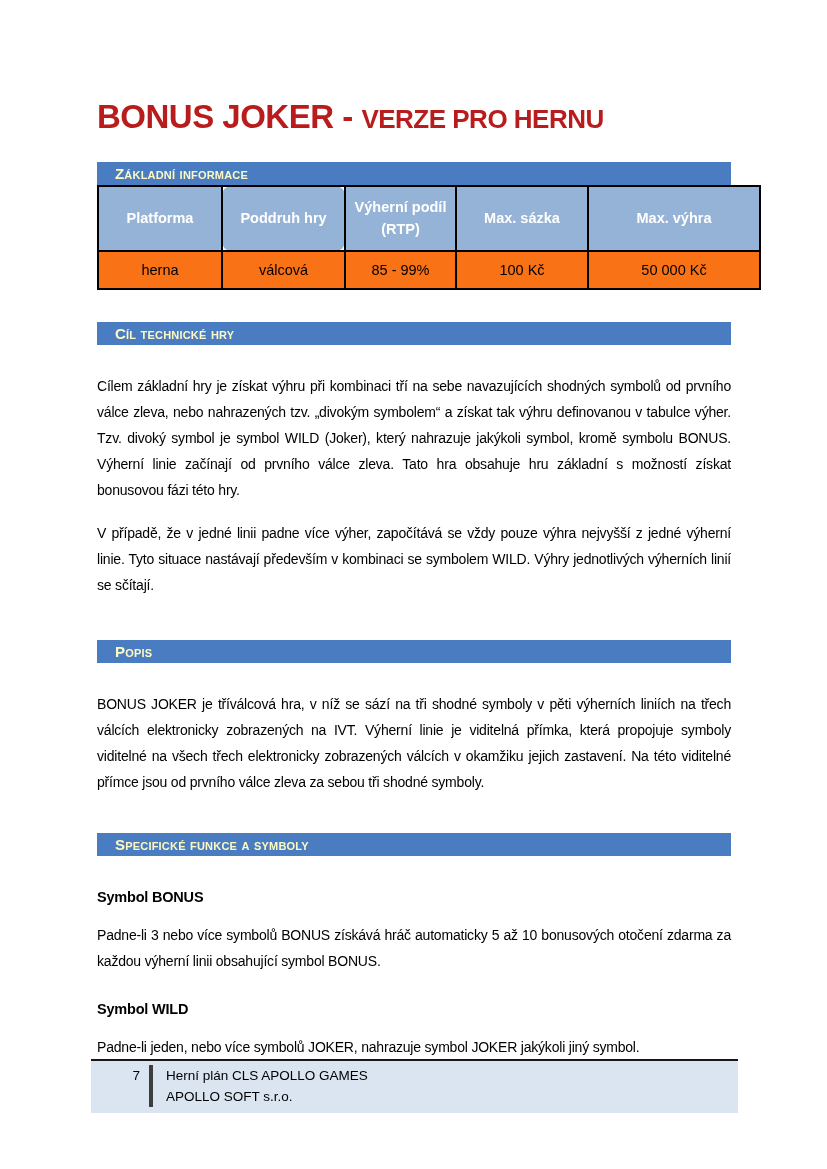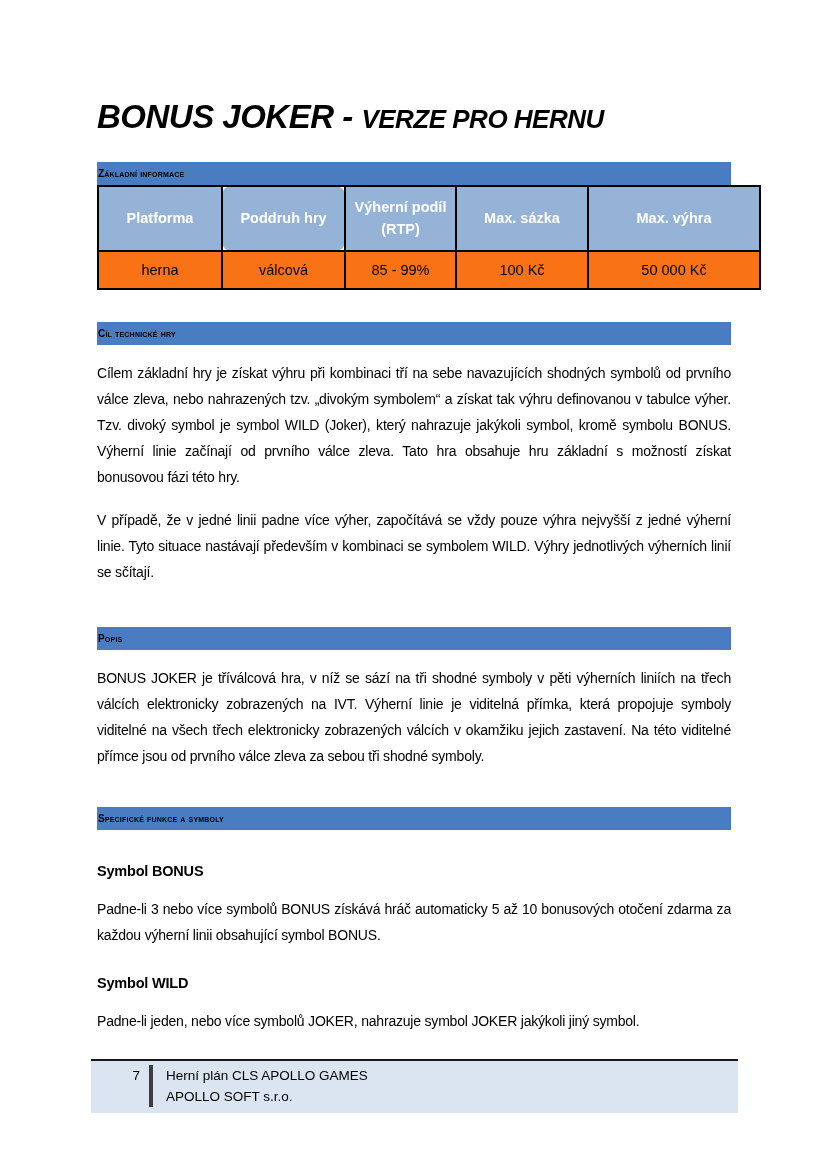--- a/index.html
+++ b/index.html
@@ -13,37 +13,36 @@
     overflow: hidden;
   }
   .content {
     position: absolute;
     left: 97px;
     top: 0;
     width: 634px;
   }
   .doc-title {
     margin-top: 100px;
-    color: #000000;
+    color: #b91c1c;
     letter-spacing: -0.5px;
     line-height: 1.05;
     white-space: nowrap;
-    font-style: italic;
   }
   .doc-title .t1 { font-size: 33px; }
   .doc-title .t2 { font-size: 26px; }
   .section-bar {
     background: #4A7CC2;
-    color: #000000;
+    color: #fef9c3;
     font-variant: small-caps;
     font-weight: bold;
-    font-size: 10px;
+    font-size: 15px;
     height: 23px;
     line-height: 23px;
-    padding-left: 1px;
+    padding-left: 18px;
     letter-spacing: 0.2px;
   }
   .bar-basic { margin-top: 27px; }
   .bar-goal { margin-top: 32px; }
   .bar-popis { margin-top: 42px; }
   .bar-specific { margin-top: 38px; }
   table.info-table {
     border-collapse: collapse;
     width: 634px;
     table-layout: fixed;
@@ -68,21 +67,21 @@
   }
   .col1 { width: 124px; } .col2 { width: 123px; border-radius: 9px; } .col3 { width: 111px; }
   .col4 { width: 132px; } .col5 { width: 172px; }
   .para {
     font-size: 14px;
     letter-spacing: -0.2px;
     line-height: 26px;
     text-align: justify;
     color: #000000;
   }
-  .p-gap-lg { margin-top: 15px; }
+  .p-gap-lg { margin-top: 28px; }
   .p-gap-md { margin-top: 17px; }
   .sub-heading {
     font-size: 14.5px;
     font-weight: bold;
     color: #000000;
     letter-spacing: -0.2px;
   }
   .sh-gap1 { margin-top: 33px; }
   .sh-gap2 { margin-top: 27px; }
   .footer {

